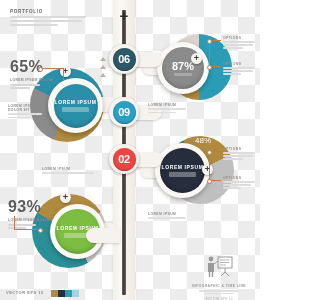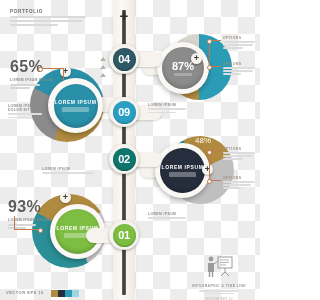--- a/index.html
+++ b/index.html
@@ -208,37 +208,34 @@
       <div class="hub-core" style="width:45px;height:45px;background:#7cbd42;">
         <div class="ttl">LOREM IPSUM</div>
         <div class="sub"></div>
       </div>
     </div>
     <div class="plusbadge" style="left:40px;top:2px;">+</div>
   </div>
 
   <div class="connector" style="left:128px;top:52px;width:34px;border-radius:0 8px 8px 0;"></div>
   <div class="node" style="left:109px;top:44px;">
-    <div class="disc" style="background:#2d5866;">04</div>
+    <div class="disc" style="background:#2d5866;">06</div>
   </div>
 
   <div class="connector" style="left:128px;top:105px;width:34px;border-radius:0 8px 8px 0;"></div>
   <div class="node" style="left:109px;top:97px;">
     <div class="disc" style="background:#2a9fc4;">09</div>
   </div>
 
   <div class="connector" style="left:128px;top:152px;width:34px;border-radius:0 8px 8px 0;"></div>
   <div class="node" style="left:109px;top:144px;">
-    <div class="disc" style="background:#0f766e;">02</div>
+    <div class="disc" style="background:#ef4444;">02</div>
   </div>
 
   <div class="connector" style="left:86px;top:228px;width:34px;border-radius:8px 0 0 8px;"></div>
-  <div class="node" style="left:109px;top:220px;">
-    <div class="disc" style="background:#7cbd42;">01</div>
-  </div>
 
   <div class="statbox" style="left:10px;top:58px;width:44px;">
     <div class="big">65%</div>
     <div class="cap">LOREM IPSUM DOLOR</div>
     <div class="bars">
       <div class="bar" style="width:30px;"></div>
       <div class="bar" style="width:20px;"></div>
     </div>
   </div>
   <div class="leadline" style="left:40px;top:68px;width:24px;height:1px;"></div>

